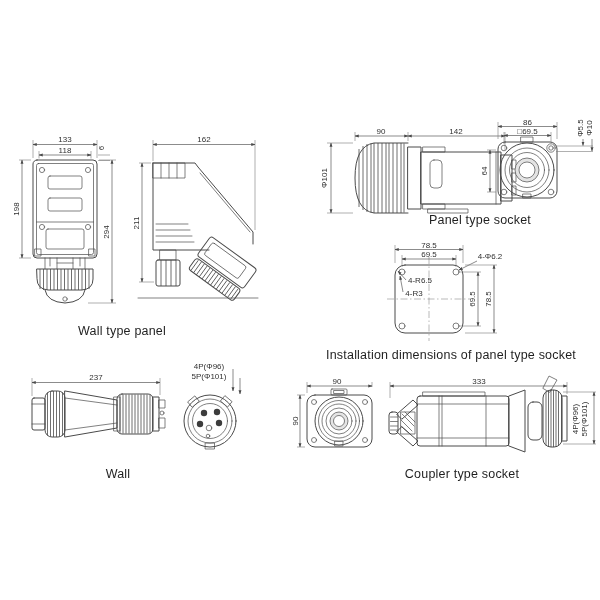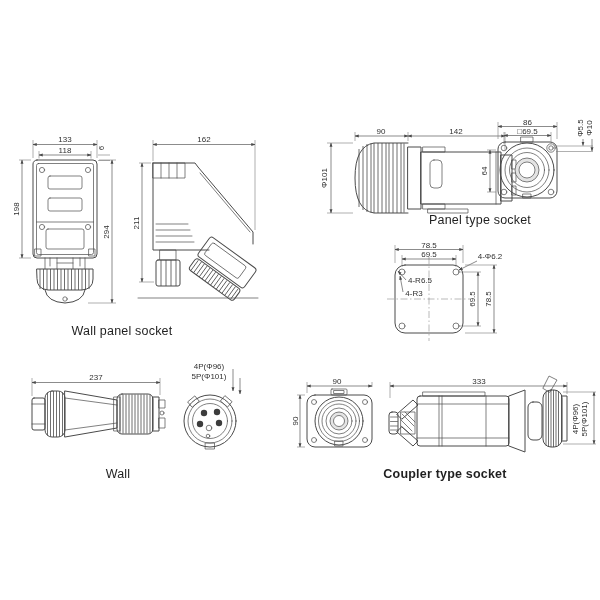--- a/index.html
+++ b/index.html
@@ -302,18 +302,19 @@
     <line class="dim" x1="97" y1="18" x2="274" y2="18" marker-start="url(#ah)" marker-end="url(#ah)"></line>
     <text class="d" x="186" y="15.5" text-anchor="middle">333</text>
     <line class="ext" x1="270" y1="24" x2="303" y2="24"></line>
     <line class="ext" x1="270" y1="76" x2="303" y2="76"></line>
     <line class="dim" x1="301" y1="24" x2="301" y2="76" marker-start="url(#ah)" marker-end="url(#ah)"></line>
     <text class="d" transform="rotate(-90 285 51)" x="285" y="51" text-anchor="middle">4P(Φ96)</text>
     <text class="d" transform="rotate(-90 294 51)" x="294" y="51" text-anchor="middle">5P(Φ101)</text>
   </g>
 </svg>
 
-<div class="caption" style="left:122px; top:324px;">Wall panel socket</div>
+<div class="caption" style="left:122px; top:324px;">Wall type panel</div>
 <div class="caption" style="left:480px; top:213px;">Panel type socket</div>
+<div class="caption" style="left:451px; top:348px;">Installation dimensions of panel type socket</div>
 <div class="caption" style="left:118px; top:467px;">Wall</div>
-<div class="caption" style="left:445px; top:467px;font-weight:bold;">Coupler type socket</div>
+<div class="caption" style="left:462px; top:467px;">Coupler type socket</div>
 
 </div>
 
 </body></html>

